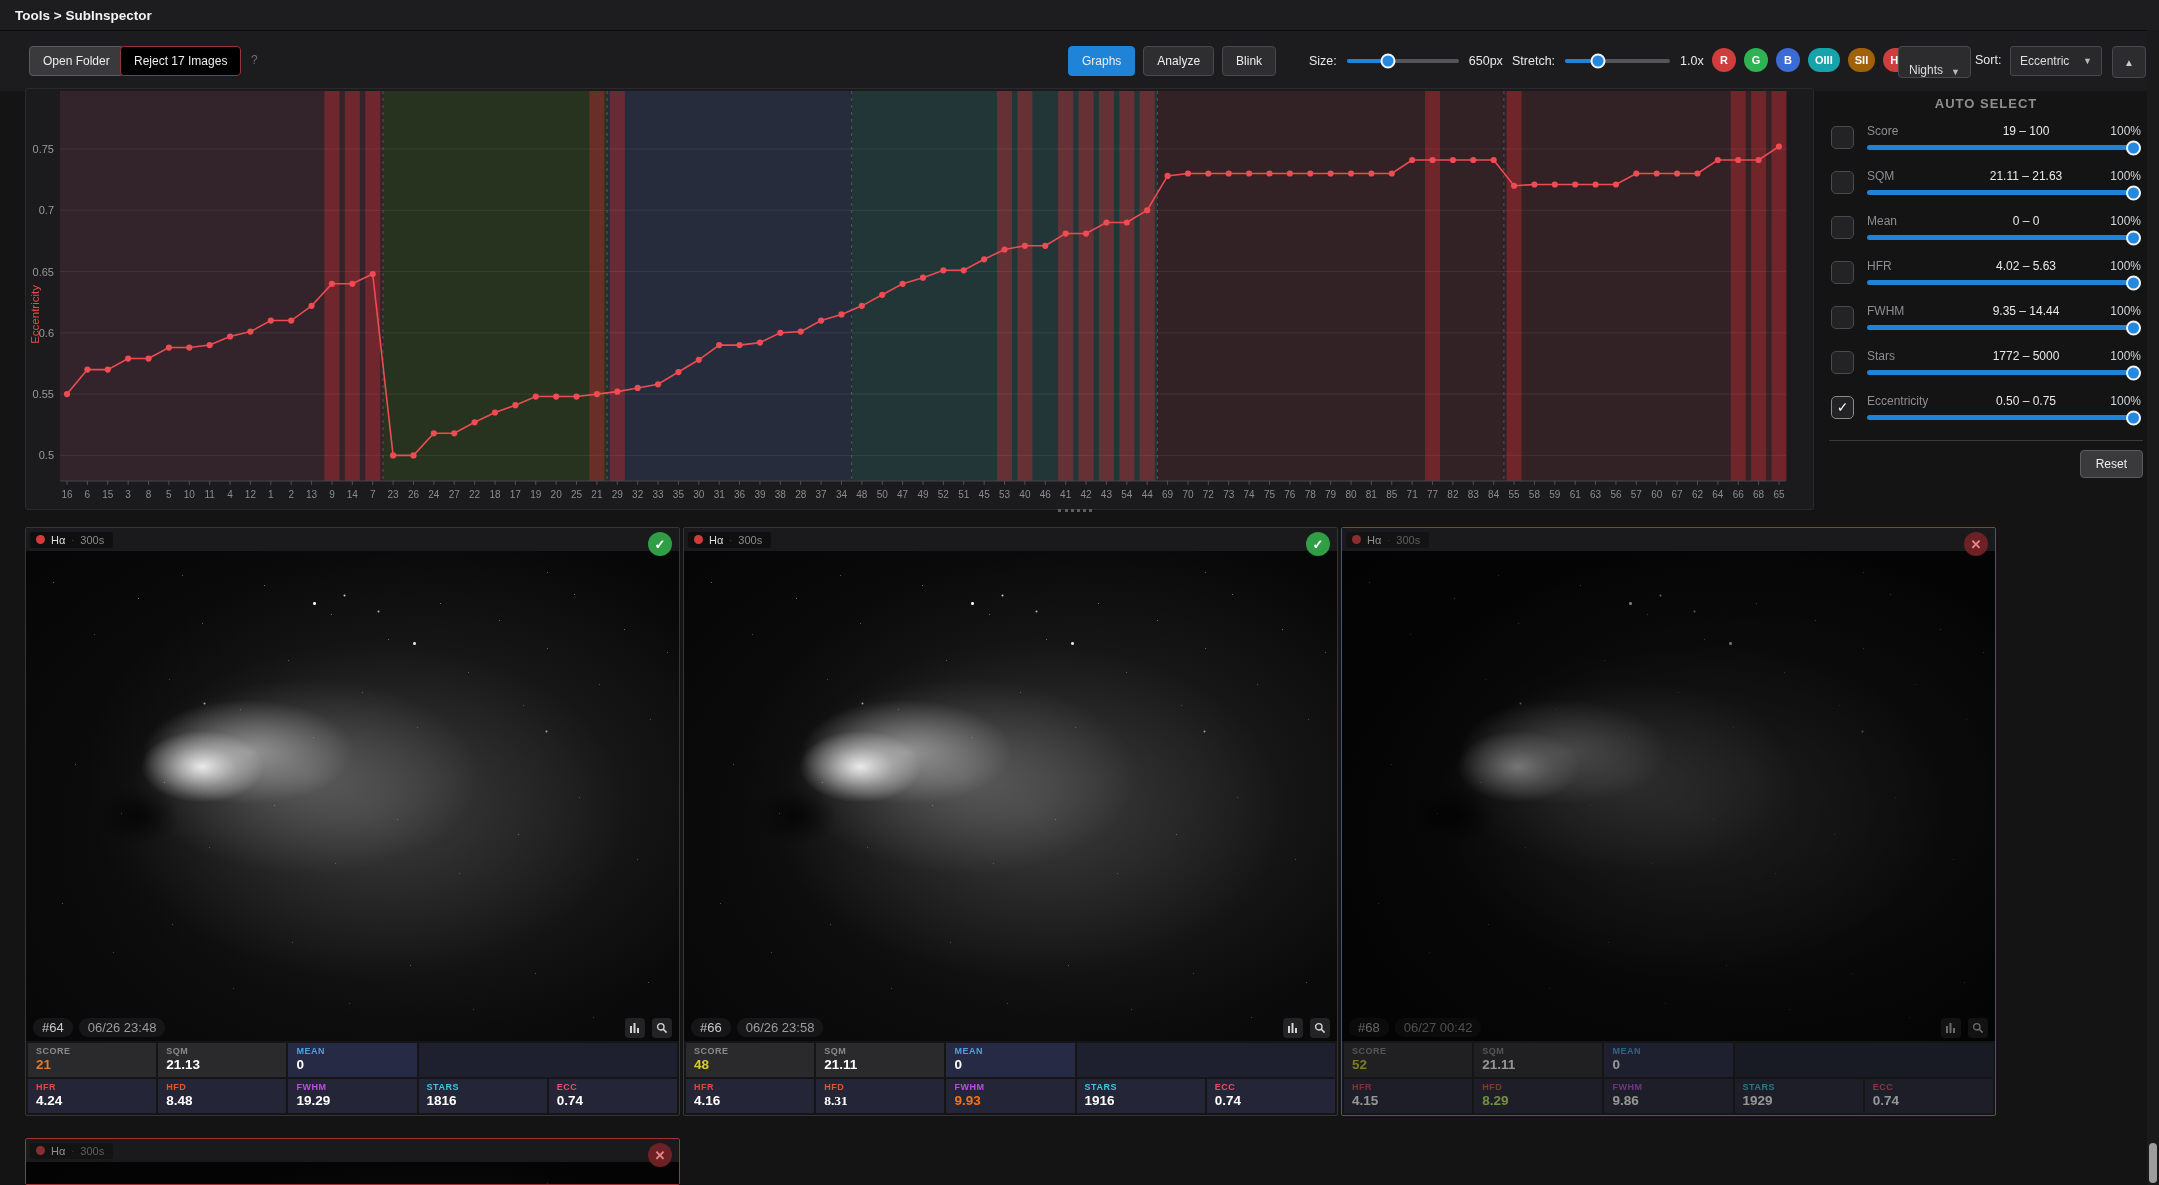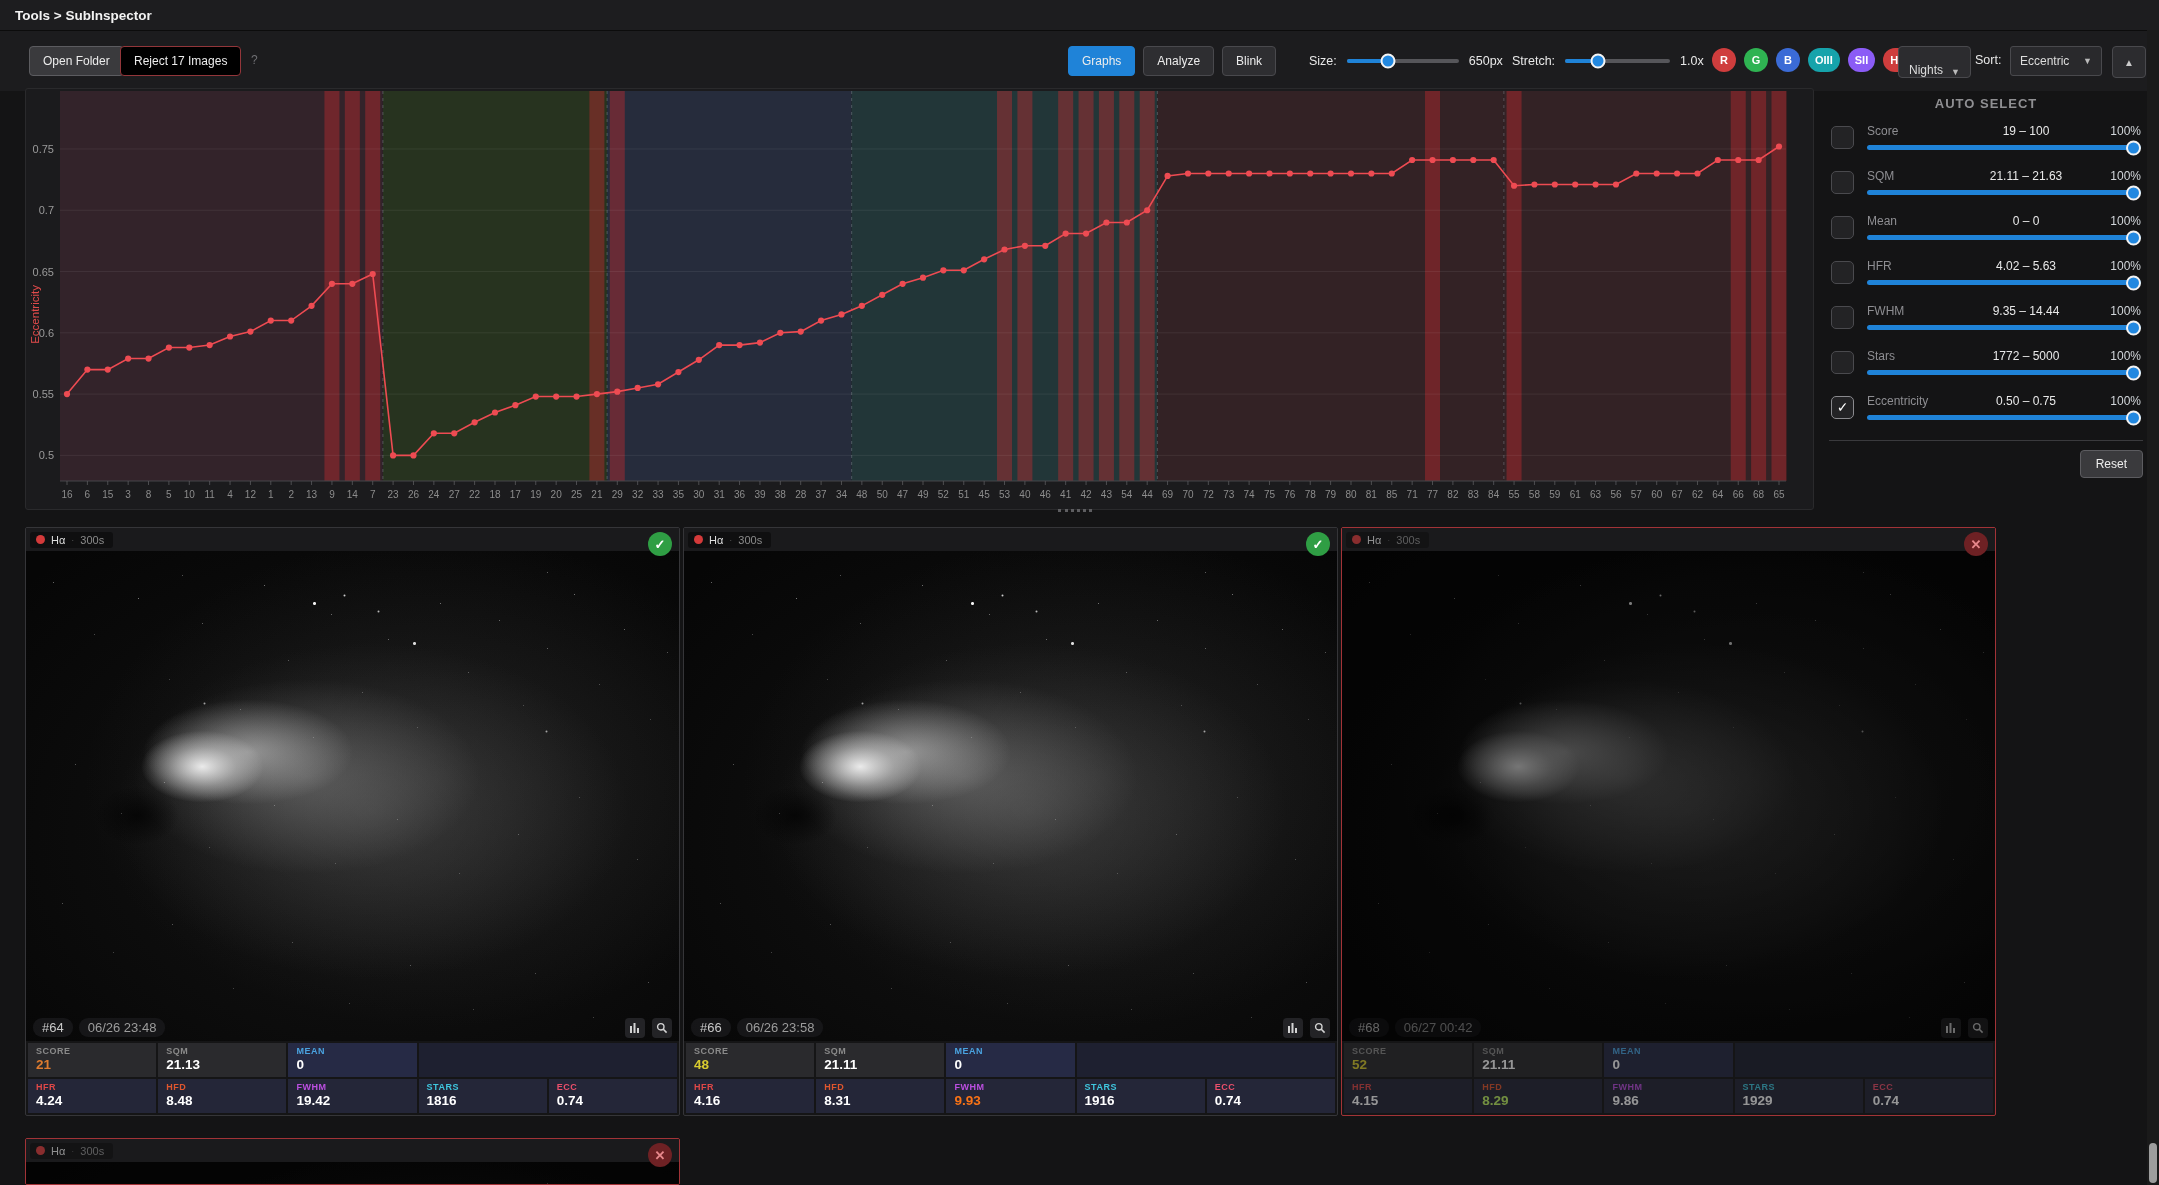--- a/index.html
+++ b/index.html
@@ -158,21 +158,21 @@
         <div class="tthumb" id="stretch-thumb" style="left: 31%;"></div>
     </div>
     <span>1.0x</span>
   </div>
 
   <div class="filters" id="filters">
       <span class="fpill" style="background: rgb(207, 61, 61);">R</span>
       <span class="fpill" style="background: rgb(47, 179, 82);">G</span>
       <span class="fpill" style="background: rgb(59, 107, 214);">B</span>
       <span class="fpill" style="background: rgb(22, 163, 171);">OIII</span>
-      <span class="fpill" style="background: #8b5cf6;">SII</span>
+      <span class="fpill" style="background: #a16207;">SII</span>
       <span class="fpill" style="background: rgb(207, 61, 61);">Hα</span>
     </div>
 
   <div class="nights">
     <span>Nights</span>
     <span class="chev">▼</span>
   </div>
   <span class="sortlbl">Sort:</span>
   <div class="sortsel">
     <span>Eccentric</span>
@@ -645,21 +645,21 @@
           <div class="cell" style="background: rgb(36, 38, 56);">
             <span class="slabel" style="color: rgb(224, 72, 72);">HFR</span>
             <span class="sval" style="color: rgb(255, 255, 255);">4.24</span>
           </div>
           <div class="cell" style="background: rgb(36, 38, 56);">
             <span class="slabel" style="color: rgb(224, 86, 46);">HFD</span>
             <span class="sval" style="color: rgb(255, 255, 255);">8.48</span>
           </div>
           <div class="cell" style="background: rgb(36, 38, 56);">
             <span class="slabel" style="color: rgb(187, 79, 224);">FWHM</span>
-            <span class="sval" style="color: rgb(255, 255, 255);">19.42</span>
+            <span class="sval" style="color: rgb(255, 255, 255);">19.29</span>
           </div>
           <div class="cell" style="background: rgb(36, 38, 56);">
             <span class="slabel" style="color: rgb(63, 198, 222);">STARS</span>
             <span class="sval" style="color: rgb(255, 255, 255);">1816</span>
           </div>
           <div class="cell" style="background: rgb(36, 38, 56);">
             <span class="slabel" style="color: rgb(234, 79, 107);">ECC</span>
             <span class="sval" style="color: rgb(255, 255, 255);">0.74</span>
           </div>
         </div>
@@ -714,21 +714,21 @@
           </div>
           <div class="cell emptycell" style="background: rgb(30, 32, 48);"></div>
         </div>
       <div class="srow r2">
           <div class="cell" style="background: rgb(36, 38, 56);">
             <span class="slabel" style="color: rgb(224, 72, 72);">HFR</span>
             <span class="sval" style="color: rgb(255, 255, 255);">4.16</span>
           </div>
           <div class="cell" style="background: rgb(36, 38, 56);">
             <span class="slabel" style="color: rgb(224, 86, 46);">HFD</span>
-            <span class="sval" style="color: rgb(255, 255, 255);">8.31</span>
+            <span class="sval" style="color: rgb(255, 255, 255); font-family: Liberation Serif, serif;">8.31</span>
           </div>
           <div class="cell" style="background: rgb(36, 38, 56);">
             <span class="slabel" style="color: rgb(187, 79, 224);">FWHM</span>
             <span class="sval" style="color: #f97316;">9.93</span>
           </div>
           <div class="cell" style="background: rgb(36, 38, 56);">
             <span class="slabel" style="color: rgb(63, 198, 222);">STARS</span>
             <span class="sval" style="color: rgb(255, 255, 255);">1916</span>
           </div>
           <div class="cell" style="background: rgb(36, 38, 56);">

